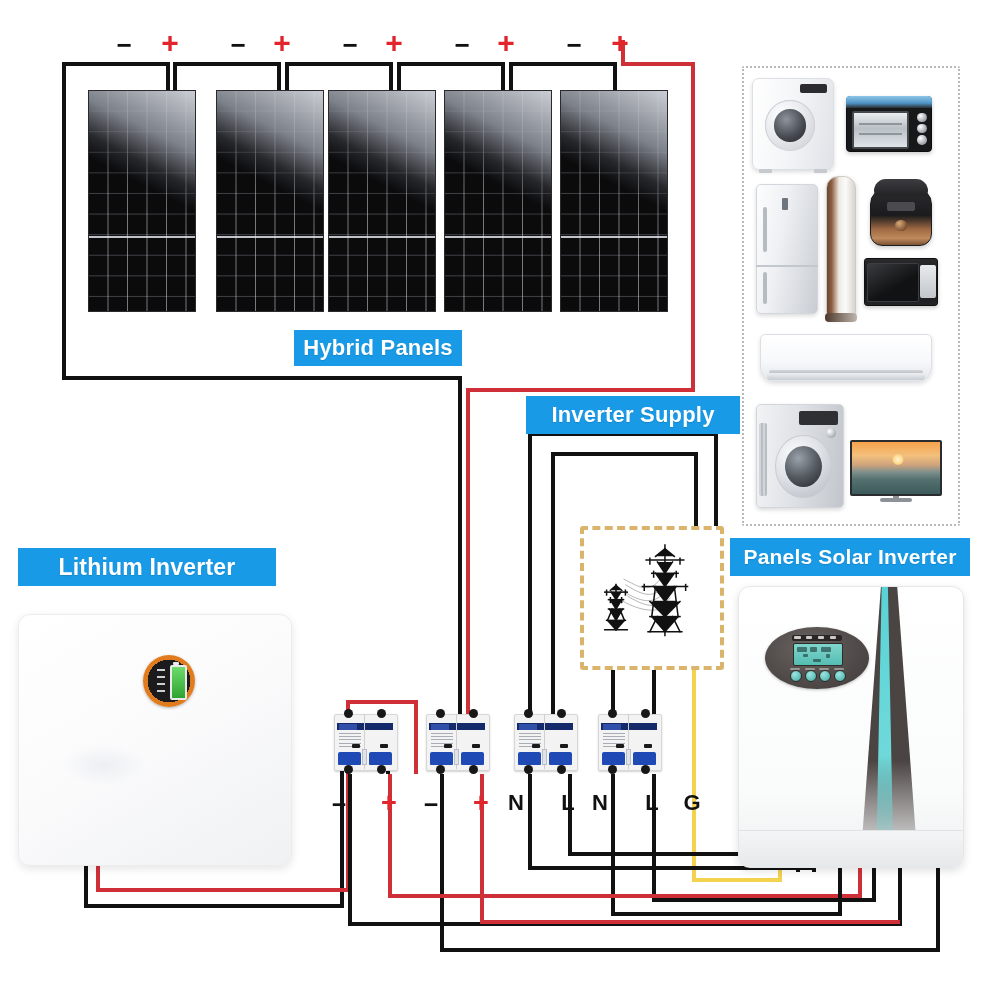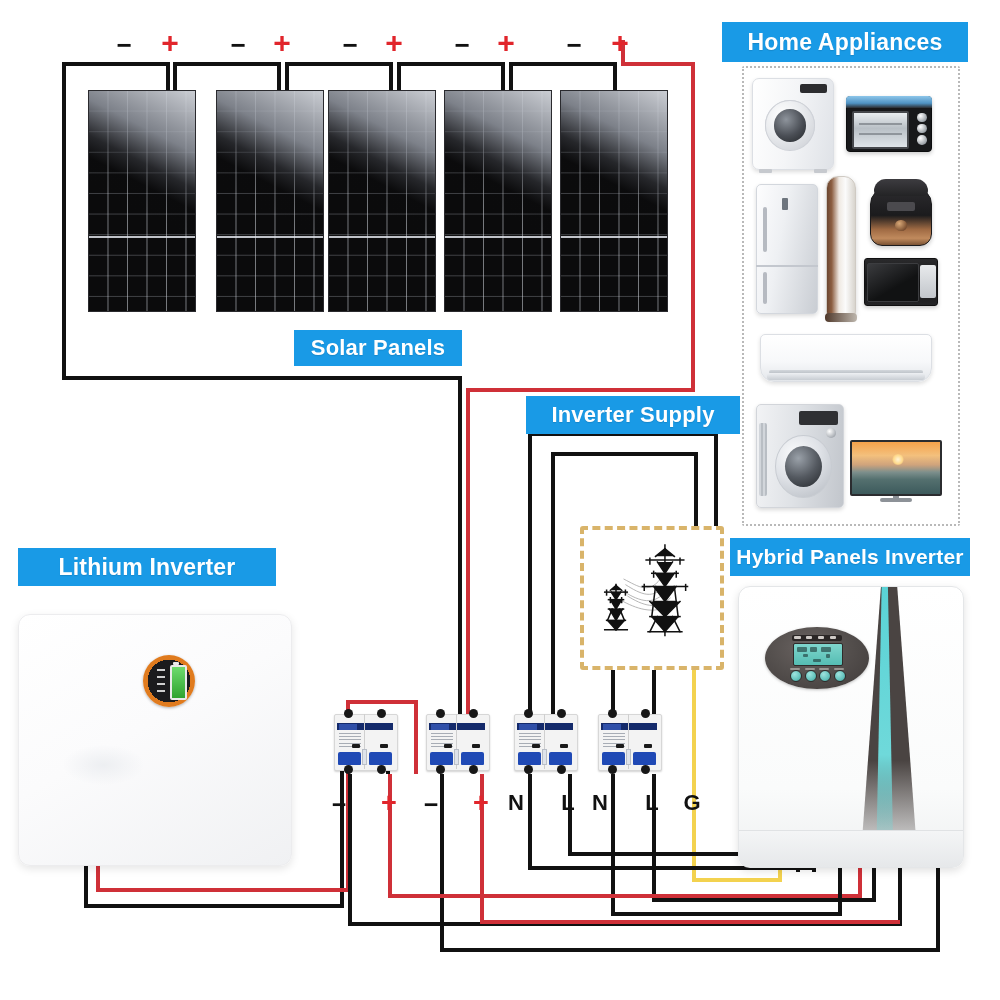--- a/index.html
+++ b/index.html
@@ -323,29 +323,28 @@
   <div class="sign plus" style="left:158px; top:28px; width:24px; font-size:30px;">+</div>
   <div class="sign minus" style="left:226px; top:32px; width:24px; font-size:26px;">−</div>
   <div class="sign plus" style="left:270px; top:28px; width:24px; font-size:30px;">+</div>
   <div class="sign minus" style="left:338px; top:32px; width:24px; font-size:26px;">−</div>
   <div class="sign plus" style="left:382px; top:28px; width:24px; font-size:30px;">+</div>
   <div class="sign minus" style="left:450px; top:32px; width:24px; font-size:26px;">−</div>
   <div class="sign plus" style="left:494px; top:28px; width:24px; font-size:30px;">+</div>
   <div class="sign minus" style="left:562px; top:32px; width:24px; font-size:26px;">−</div>
   <div class="sign plus" style="left:608px; top:28px; width:24px; font-size:30px;">+</div>
 
-  <div class="badge" style="left:294px; top:330px; width:168px; height:36px; font-size:22px;">Solar Panels</div>
-
-  <div class="badge" style="left:722px; top:22px; width:246px; height:40px; font-size:23px;">Home Appliances</div>
+  <div class="badge" style="left:294px; top:330px; width:168px; height:36px; font-size:22px;">Hybrid Panels</div>
+
 
   <div class="badge" style="left:526px; top:396px; width:214px; height:38px; font-size:22px;">Inverter Supply</div>
 
   <div class="badge" style="left:18px; top:548px; width:258px; height:38px; font-size:23px;">Lithium Inverter</div>
 
-  <div class="badge" style="left:730px; top:538px; width:240px; height:38px; font-size:21px;">Hybrid Panels Inverter</div>
+  <div class="badge" style="left:730px; top:538px; width:240px; height:38px; font-size:21px;">Panels Solar Inverter</div>
 
   <div class="dash-appl" style="left:742px; top:66px; width:214px; height:456px;">
 
     <div class="ap" style="left:8px; top:10px; width:82px; height:92px;">
       <div class="wm-body"></div>
         <div class="wm-panel"></div>
       <div class="wm-door" style="left:16%;top:24%;width:58%;padding-top:58%;"></div>
       <div class="wm-door" style="left:16%;top:24%;width:58%;height:53%;">
           <div class="wm-glass"></div>
         </div>

